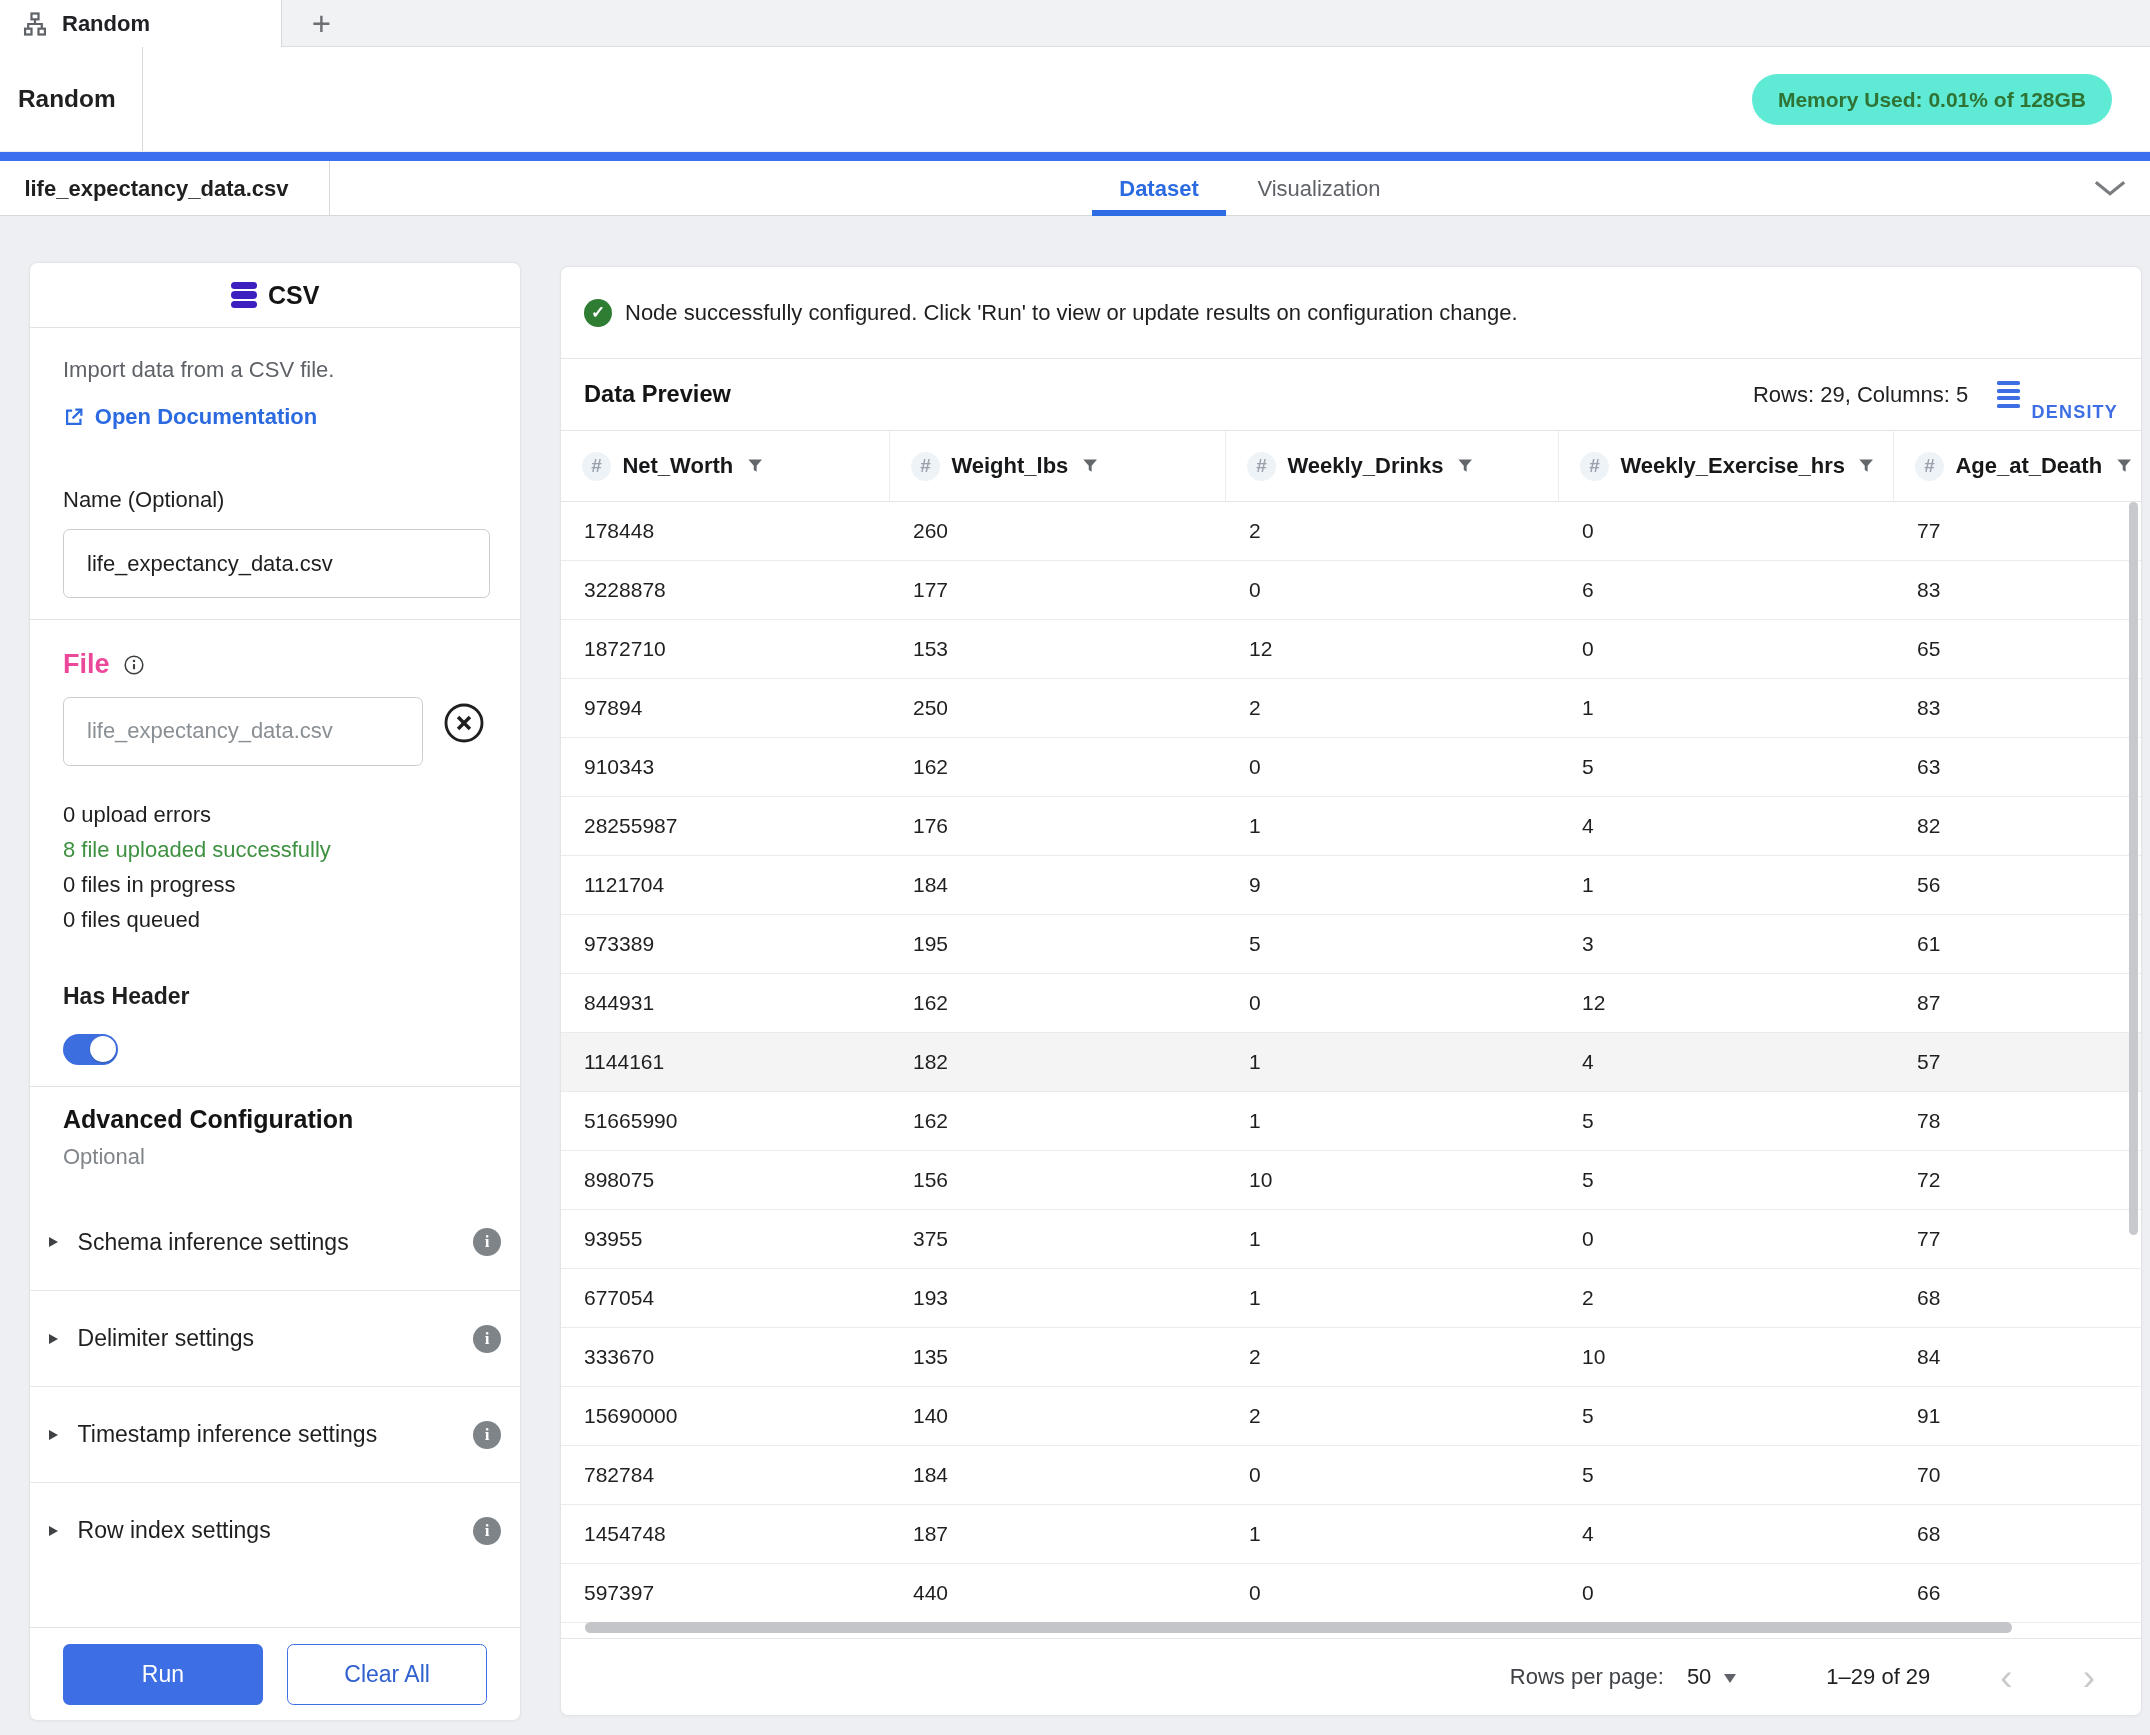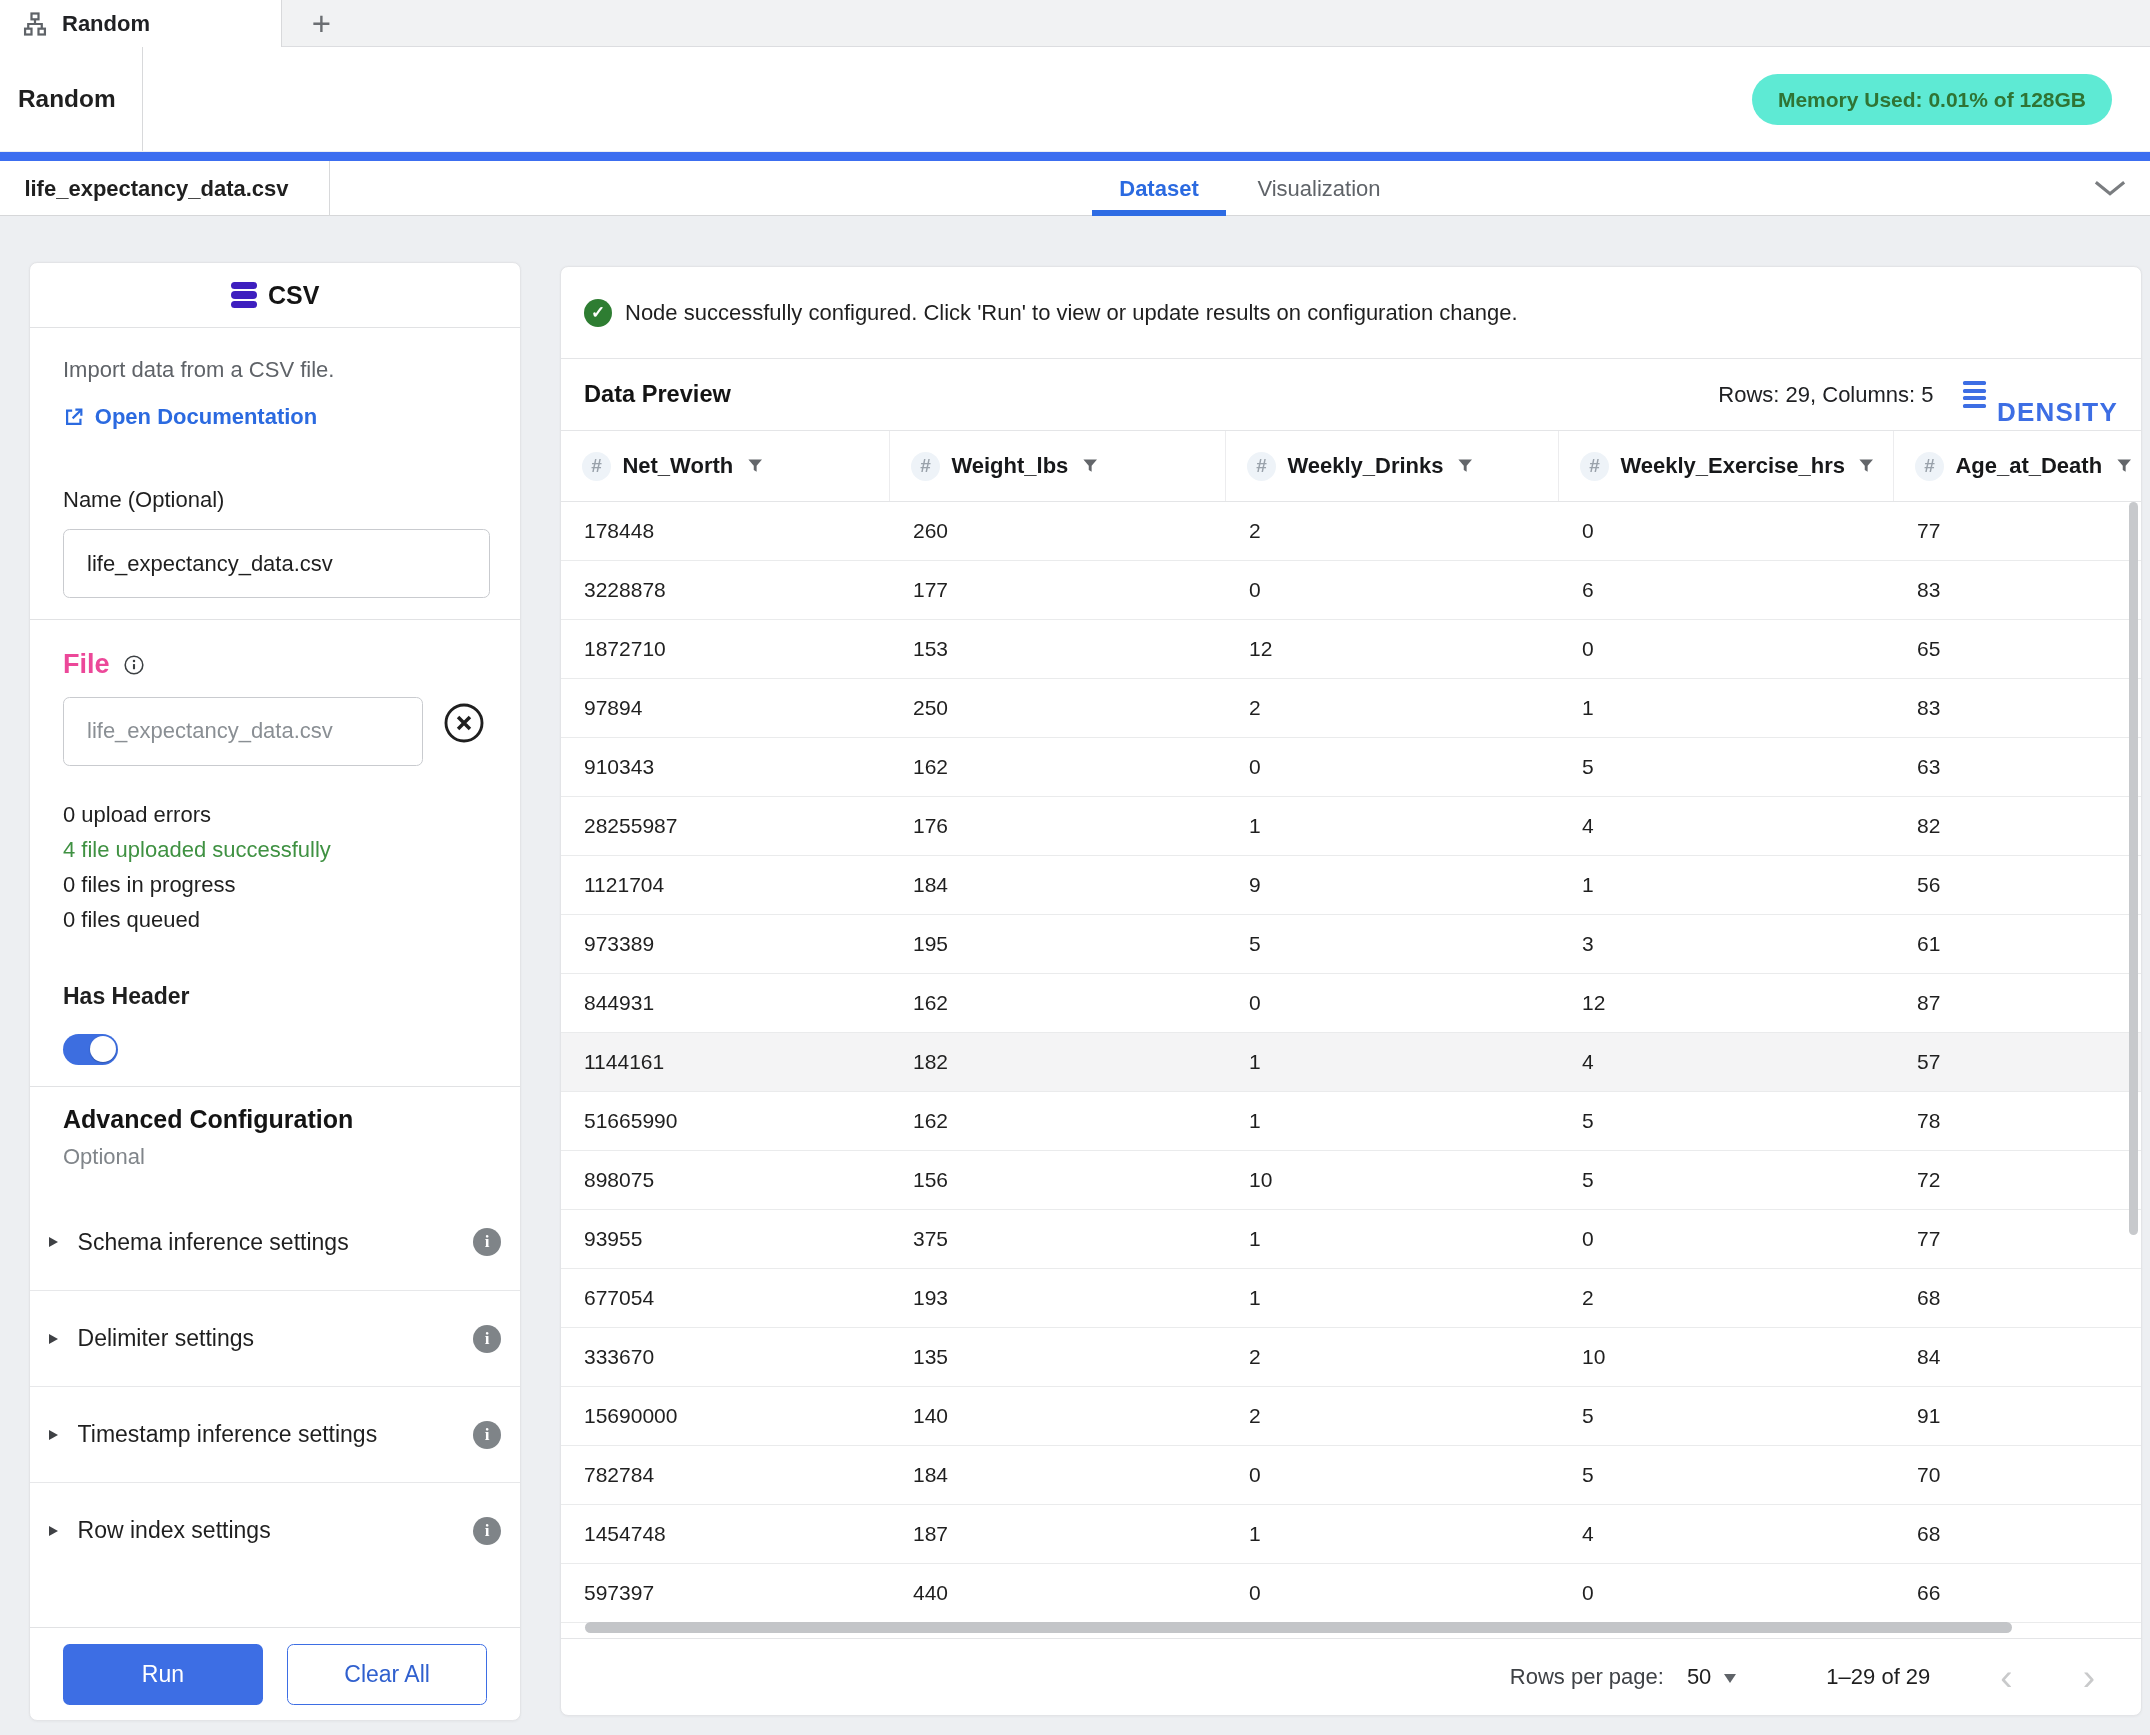--- a/index.html
+++ b/index.html
@@ -101,21 +101,21 @@
     gap:13px; padding:0 23px; }
   .check-circle { width:28px; height:28px; border-radius:50%; background:#2e7d32; color:#fff;
     font-size:17px; font-weight:700; display:flex; align-items:center; justify-content:center; flex:none; }
   .msg-text { font-size:22px; color:#1f1f1f; }
   .preview-head { height:72px; border-bottom:0.8px solid #e4e5e7; display:flex; align-items:center;
     padding:0 23px; }
   .pv-title { font-size:23.6px; font-weight:700; color:#141414; flex:1; }
   .pv-meta { font-size:22px; color:#202124; margin-right:29px; }
   .density-icon { display:flex; flex-direction:column; gap:3.3px; margin-right:11.4px; cursor:pointer; }
   .density-icon i { display:block; width:23px; height:4.1px; border-radius:1.6px; background:#3d6ee4; }
-  .density-label { font-size:26px; font-weight:600; letter-spacing:1.2px; color:#3d6ee4; cursor:pointer;margin-top:36px; }
+  .density-label { font-size:18px; font-weight:600; letter-spacing:1.2px; color:#3d6ee4; cursor:pointer;margin-top:36px; }
 
   .tbl-header { height:71px; border-bottom:0.8px solid #e4e5e7; display:flex; }
   .th { display:flex; align-items:center; gap:11.4px; padding-left:21px;
     border-right:0.8px solid #ececee; overflow:hidden; }
   .th:last-child { border-right:none; }
   .chip { width:29px; height:29px; border-radius:50%; background:#eef3f8; color:#9aa2ab;
     font-size:19px; font-weight:700; display:flex; align-items:center; justify-content:center; flex:none; }
   .thname { font-size:22px; font-weight:700; color:#17181a; white-space:nowrap; }
   .funnel { display:flex; flex:none; cursor:pointer; }
 
@@ -234,21 +234,21 @@
           <span>
             <svg width="46" height="46" viewBox="0 0 24 24" fill="none" stroke="#1f1f1f" stroke-width="1.5">
               <circle cx="12" cy="12" r="9.4"></circle>
               <path d="M8.9 8.9l6.2 6.2M15.1 8.9l-6.2 6.2" stroke-width="1.8"></path>
             </svg>
           </span>
         </button>
       </div>
       <div class="status-block">
           <div class="status-line">0 upload errors</div>
-          <div class="status-line green">4 file uploaded successfully</div>
+          <div class="status-line green">8 file uploaded successfully</div>
           <div class="status-line">0 files in progress</div>
           <div class="status-line">0 files queued</div>
         </div>
       <div class="has-header-label">Has Header</div>
       <div class="toggle">
           <div class="knob"></div>
         </div>
     </div>
 
     <div class="divider"></div>

